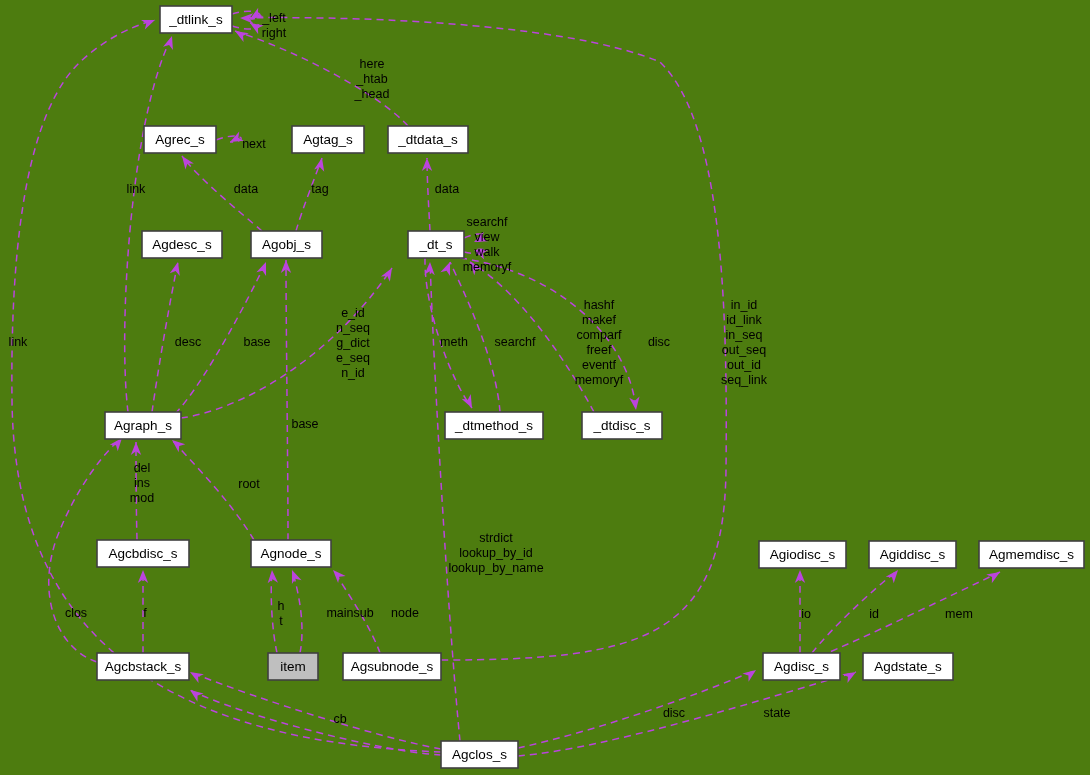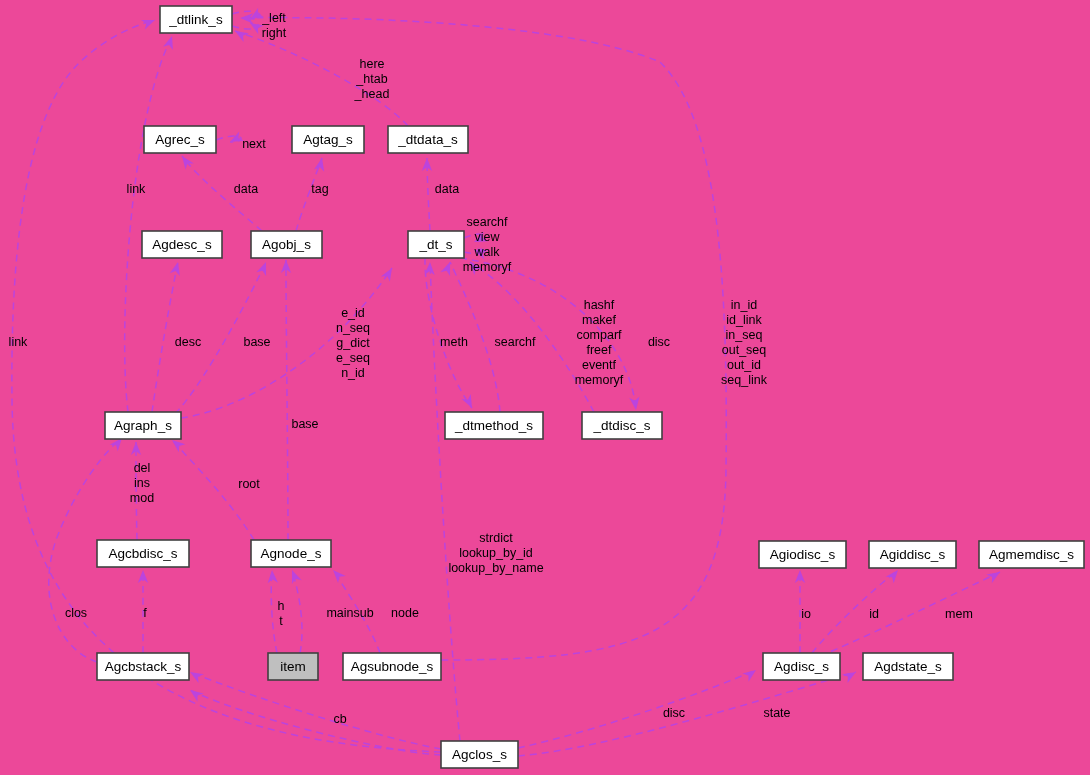--- a/index.html
+++ b/index.html
@@ -1,18 +1,18 @@
 <!DOCTYPE html>
 <html><head>
 <meta charset="utf-8">
 <style>
   html,body{margin:0;padding:0;background:#ffffff;}
   body{width:1090px;height:775px;overflow:hidden;
        font-family:"Liberation Sans","DejaVu Sans",sans-serif;}
-  #diagram{position:relative;width:1090px;height:775px;background:#ec4899;}
+  #diagram{position:relative;width:1090px;height:775px;background:#4d7c0f;}
   svg{position:absolute;left:0;top:0;}
   text{font-family:"Liberation Sans","DejaVu Sans",sans-serif;}
   .nodebox{fill:#ffffff;stroke:#404040;stroke-width:1.6;}
   .nodebox.highlight{fill:#bfbfbf;}
   .nodelabel{font-size:13.5px;fill:#000000;text-anchor:middle;dominant-baseline:middle;}
   .edge{fill:none;stroke:#bb44dd;stroke-width:1.5;stroke-dasharray:7,5;}
   .edgearrow{fill:#bb44dd;stroke:none;}
   .edgelabel{font-size:12.5px;fill:#000000;text-anchor:middle;}
 </style>
 </head>

